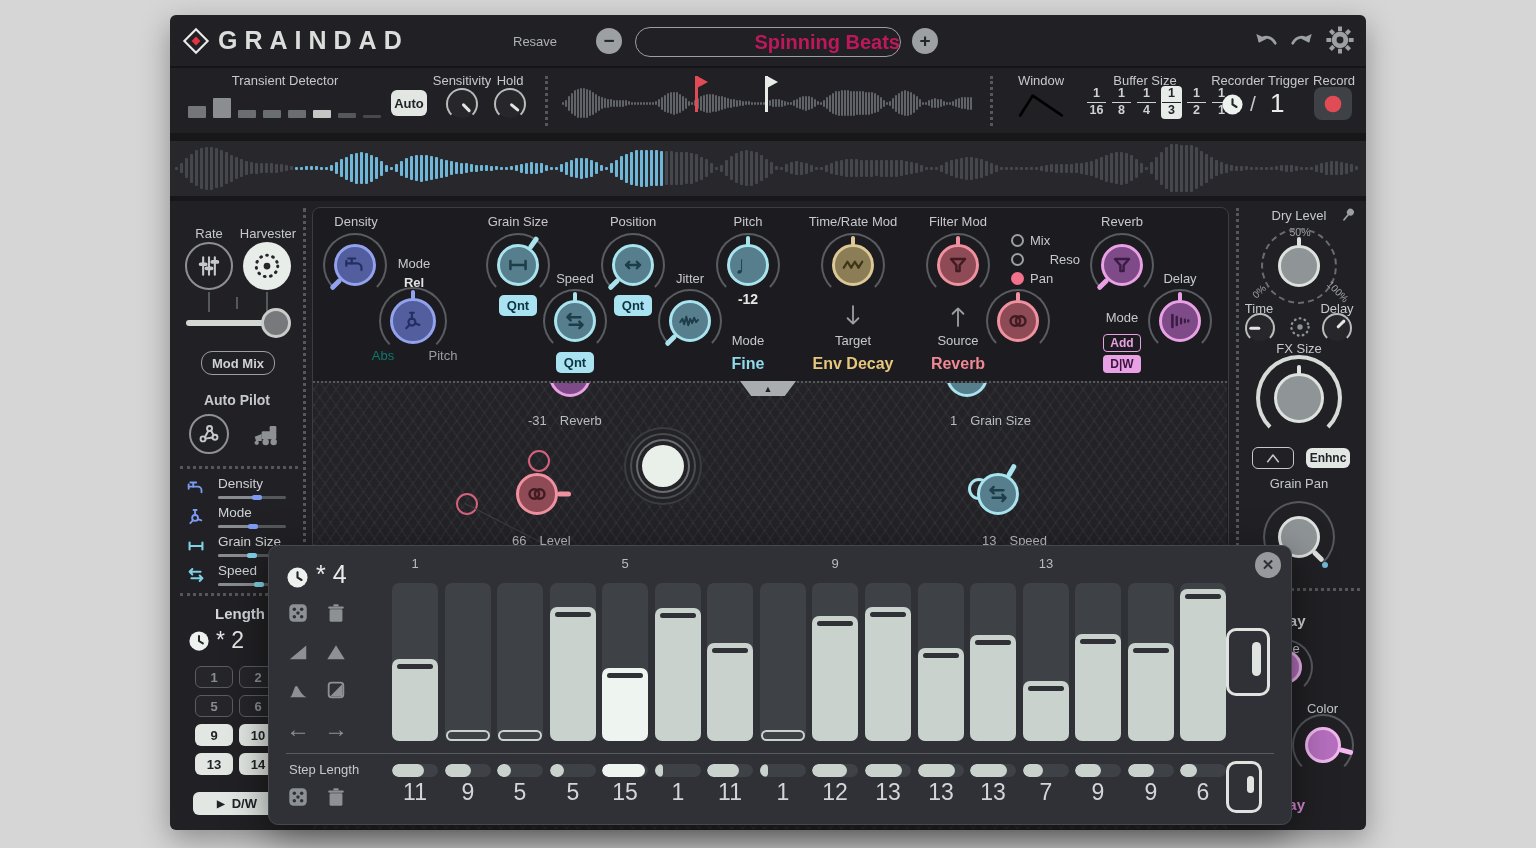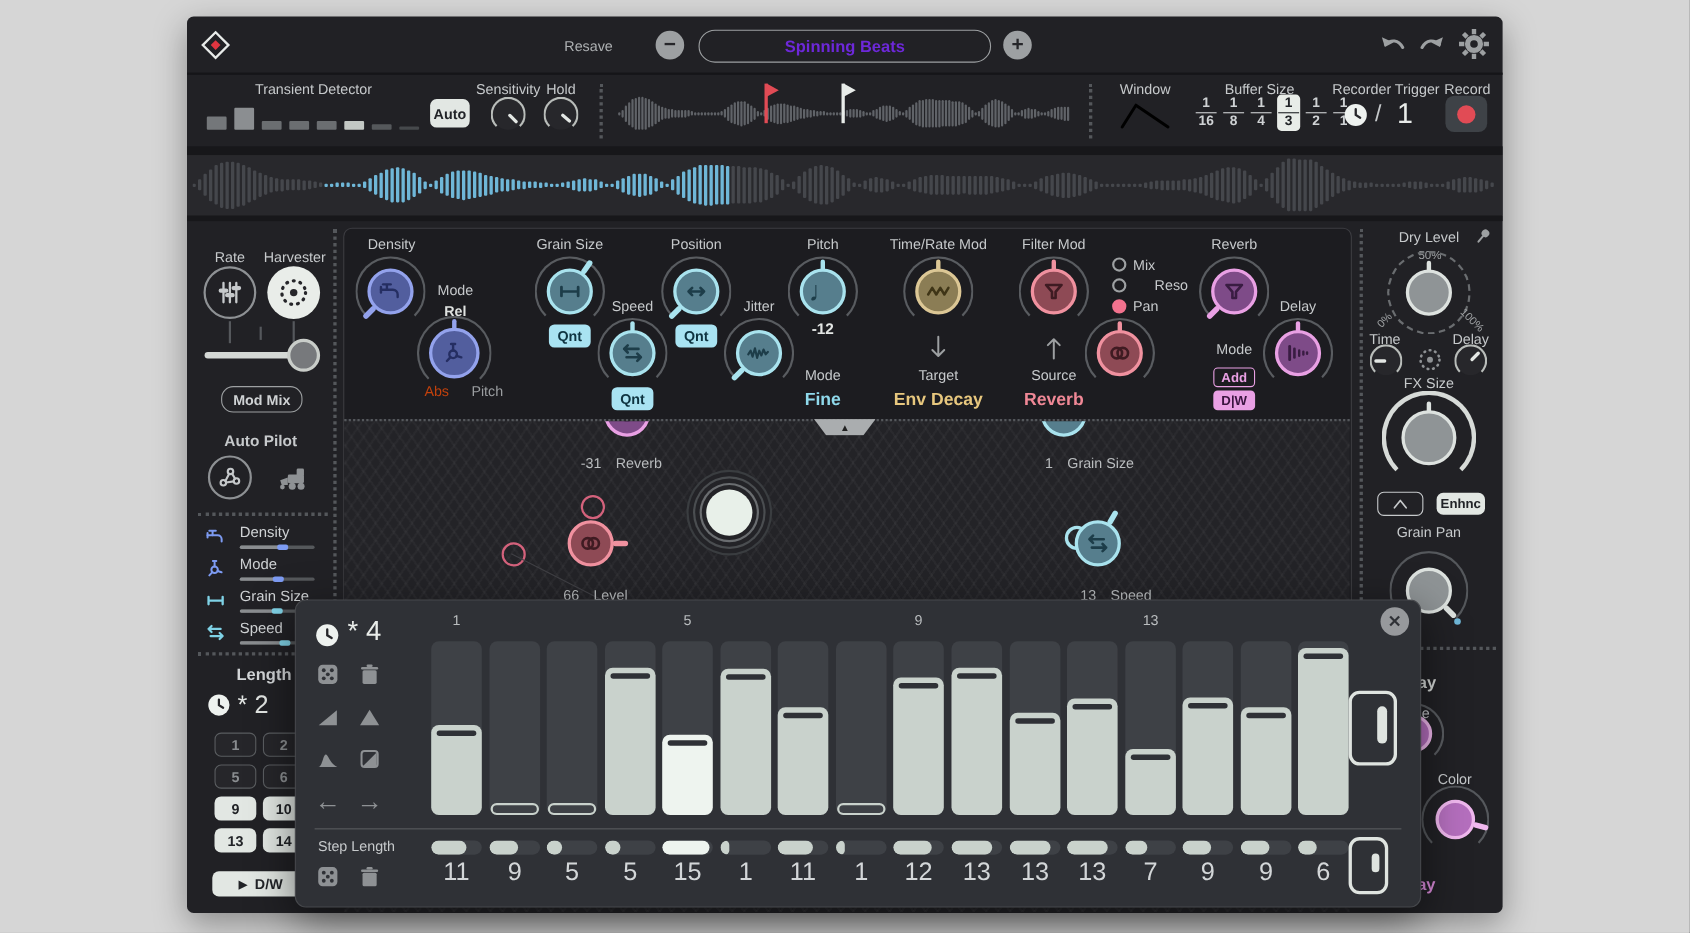--- a/index.html
+++ b/index.html
@@ -79,25 +79,26 @@
 </head>
 <body>
 
 <div id="stage">
   <div id="win"></div>
 
   <span class="abs" style="left:182px;top:27px;width:28px;height:28px;"><svg viewBox="0 0 24 24" width="100%" height="100%">
         <path d="M12 2L22 12 12 22 2 12z" fill="none" stroke="#e8ebe9" stroke-width="1.8"></path>
         <path d="M12 8.2l3.8 3.8-3.8 3.8-3.8-3.8z" fill="#e03540"></path>
       </svg></span>
+  <div class="abs" style="left:218px;top:26px;font-size:25px;letter-spacing:7px;font-weight:700;color:#dadddb;">GRAINDAD</div>
   <div class="abs" style="left:513px;top:34px;font-size:13px;color:#aeb1b3;">Resave</div>
   <div class="abs circ" style="left:596px;top:28px;width:26px;height:26px;background:#9da0a2;color:#26262a;font-size:19px;font-weight:700;display:flex;align-items:center;justify-content:center;">
       <span>−</span>
     </div>
-  <div class="abs" style="left:635px;top:27px;width:264px;height:28px;border:1.5px solid #9da0a2;border-radius:15px;display:flex;align-items:center;justify-content:center;font-size:15px;font-weight:700;color:#6d28d9;">
+  <div class="abs" style="left:635px;top:27px;width:264px;height:28px;border:1.5px solid #9da0a2;border-radius:15px;display:flex;align-items:center;justify-content:flex-end;font-size:20px;font-weight:700;color:#be185d;">
       <span>Spinning Beats</span>
     </div>
   <div class="abs circ" style="left:912px;top:28px;width:26px;height:26px;background:#9da0a2;color:#26262a;font-size:19px;font-weight:700;display:flex;align-items:center;justify-content:center;">
       <span>+</span>
     </div>
   <span class="abs" style="left:1252px;top:28px;width:28px;height:26px;color:#9da0a2;">
       <span style="display:block;width:28px;height:26px;"><svg viewBox="0 0 24 24" width="100%" height="100%">
           <path d="M6 11.5c4.5-4.5 11-4 14.5 2.5" fill="none" stroke="currentColor" stroke-linecap="round" stroke-linejoin="round" stroke-width="2.6"></path>
           <path d="M3 5.5L5.5 13.5l7.2-3.6z" fill="currentColor"></path>
         </svg></span>
@@ -713,21 +714,21 @@
       <div class="face">
         <span class="kicon">
           <svg viewBox="0 0 24 24" width="100%" height="100%" fill="none" stroke="currentColor" stroke-linecap="round" stroke-linejoin="round" stroke-width="2">
             <circle cx="11" cy="13" r="3.2"></circle>
             <path d="M11 9.8V5.8M8.8 15.4L5.8 18.6M13.9 14.3l4 1.3M9.3 4.4h3.4"></path>
           </svg>
         </span>
       </div>
       <div class="notch"></div>
     </div>
-  <div class="lbl" style="left:372px;top:348px;width:50px;color:#c2410c;">Abs</div>
+  <div class="lbl" style="left:358px;top:348px;width:50px;color:#0f766e;">Abs</div>
   <div class="lbl" style="left:415px;top:348px;width:56px;color:#9a9da0;">Pitch</div>
 
   <div class="lbl" style="left:468px;top:214px;width:100px;">Grain Size</div>
   <div class="knob teal" style="left:492px;top:239px;width:52px;height:52px;">
       <div class="arc"></div>
       <div class="face">
         <span class="kicon">
           <svg viewBox="0 0 24 24" width="100%" height="100%" fill="none" stroke="currentColor" stroke-linecap="round" stroke-linejoin="round" stroke-width="2.3">
             <path d="M5 12h14M5 8.3v7.4M19 8.3v7.4"></path>
           </svg>

